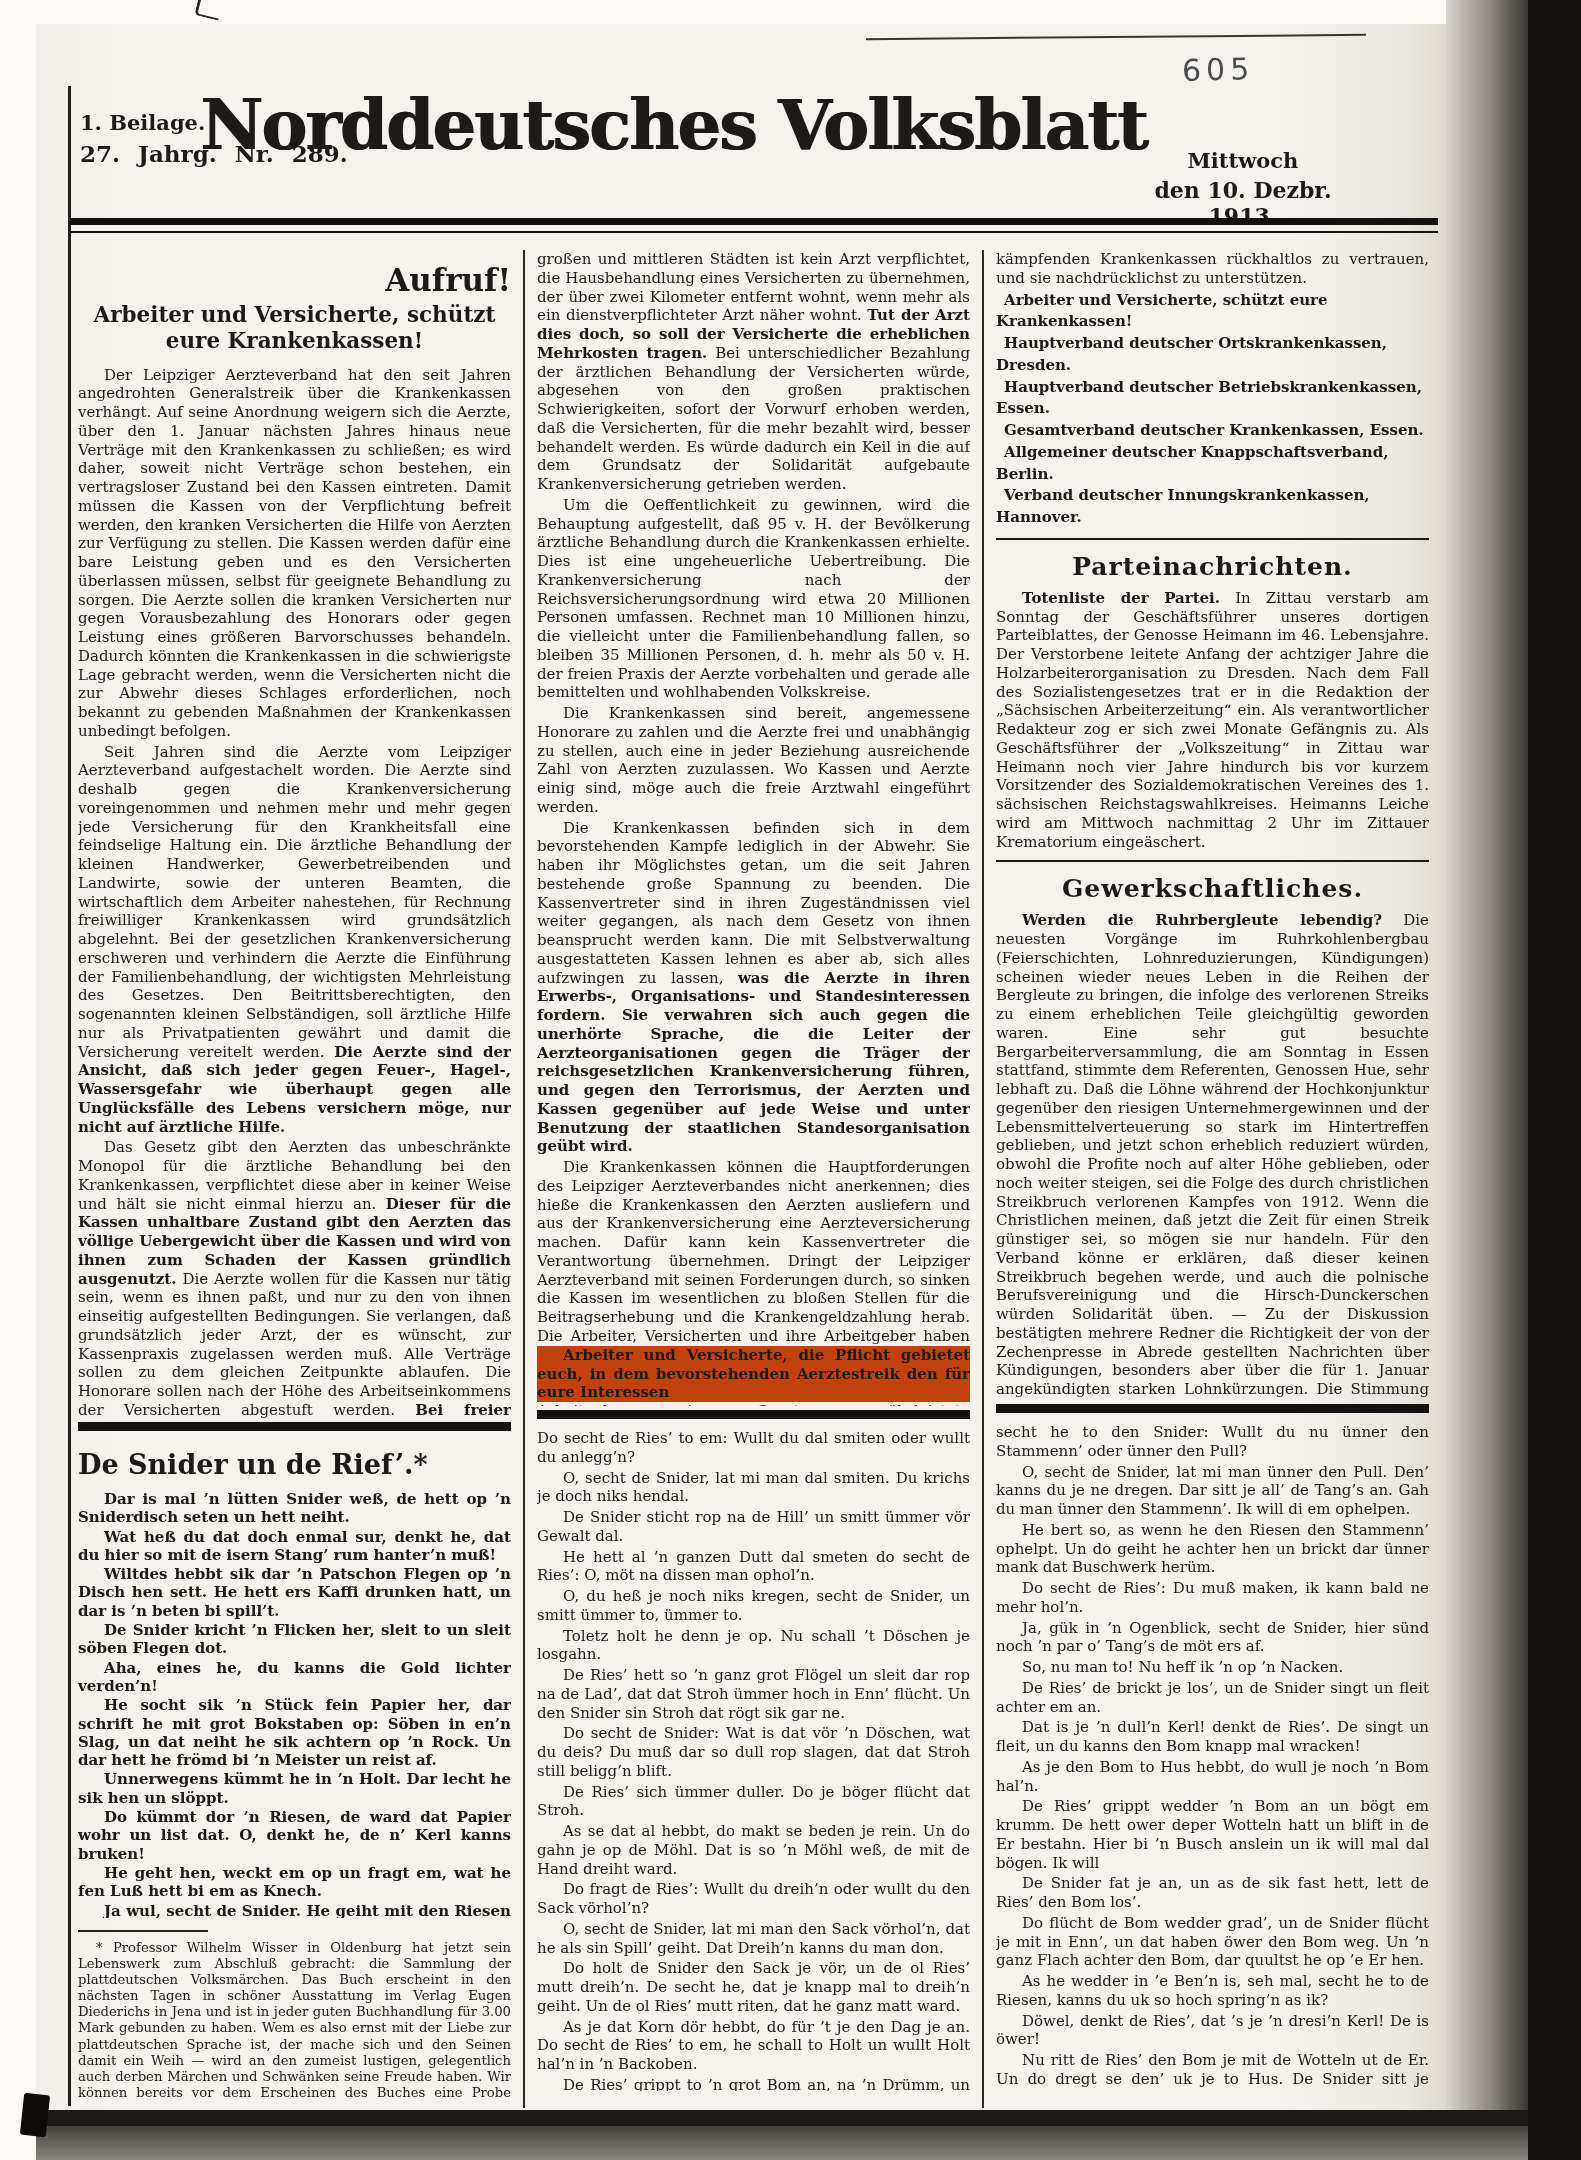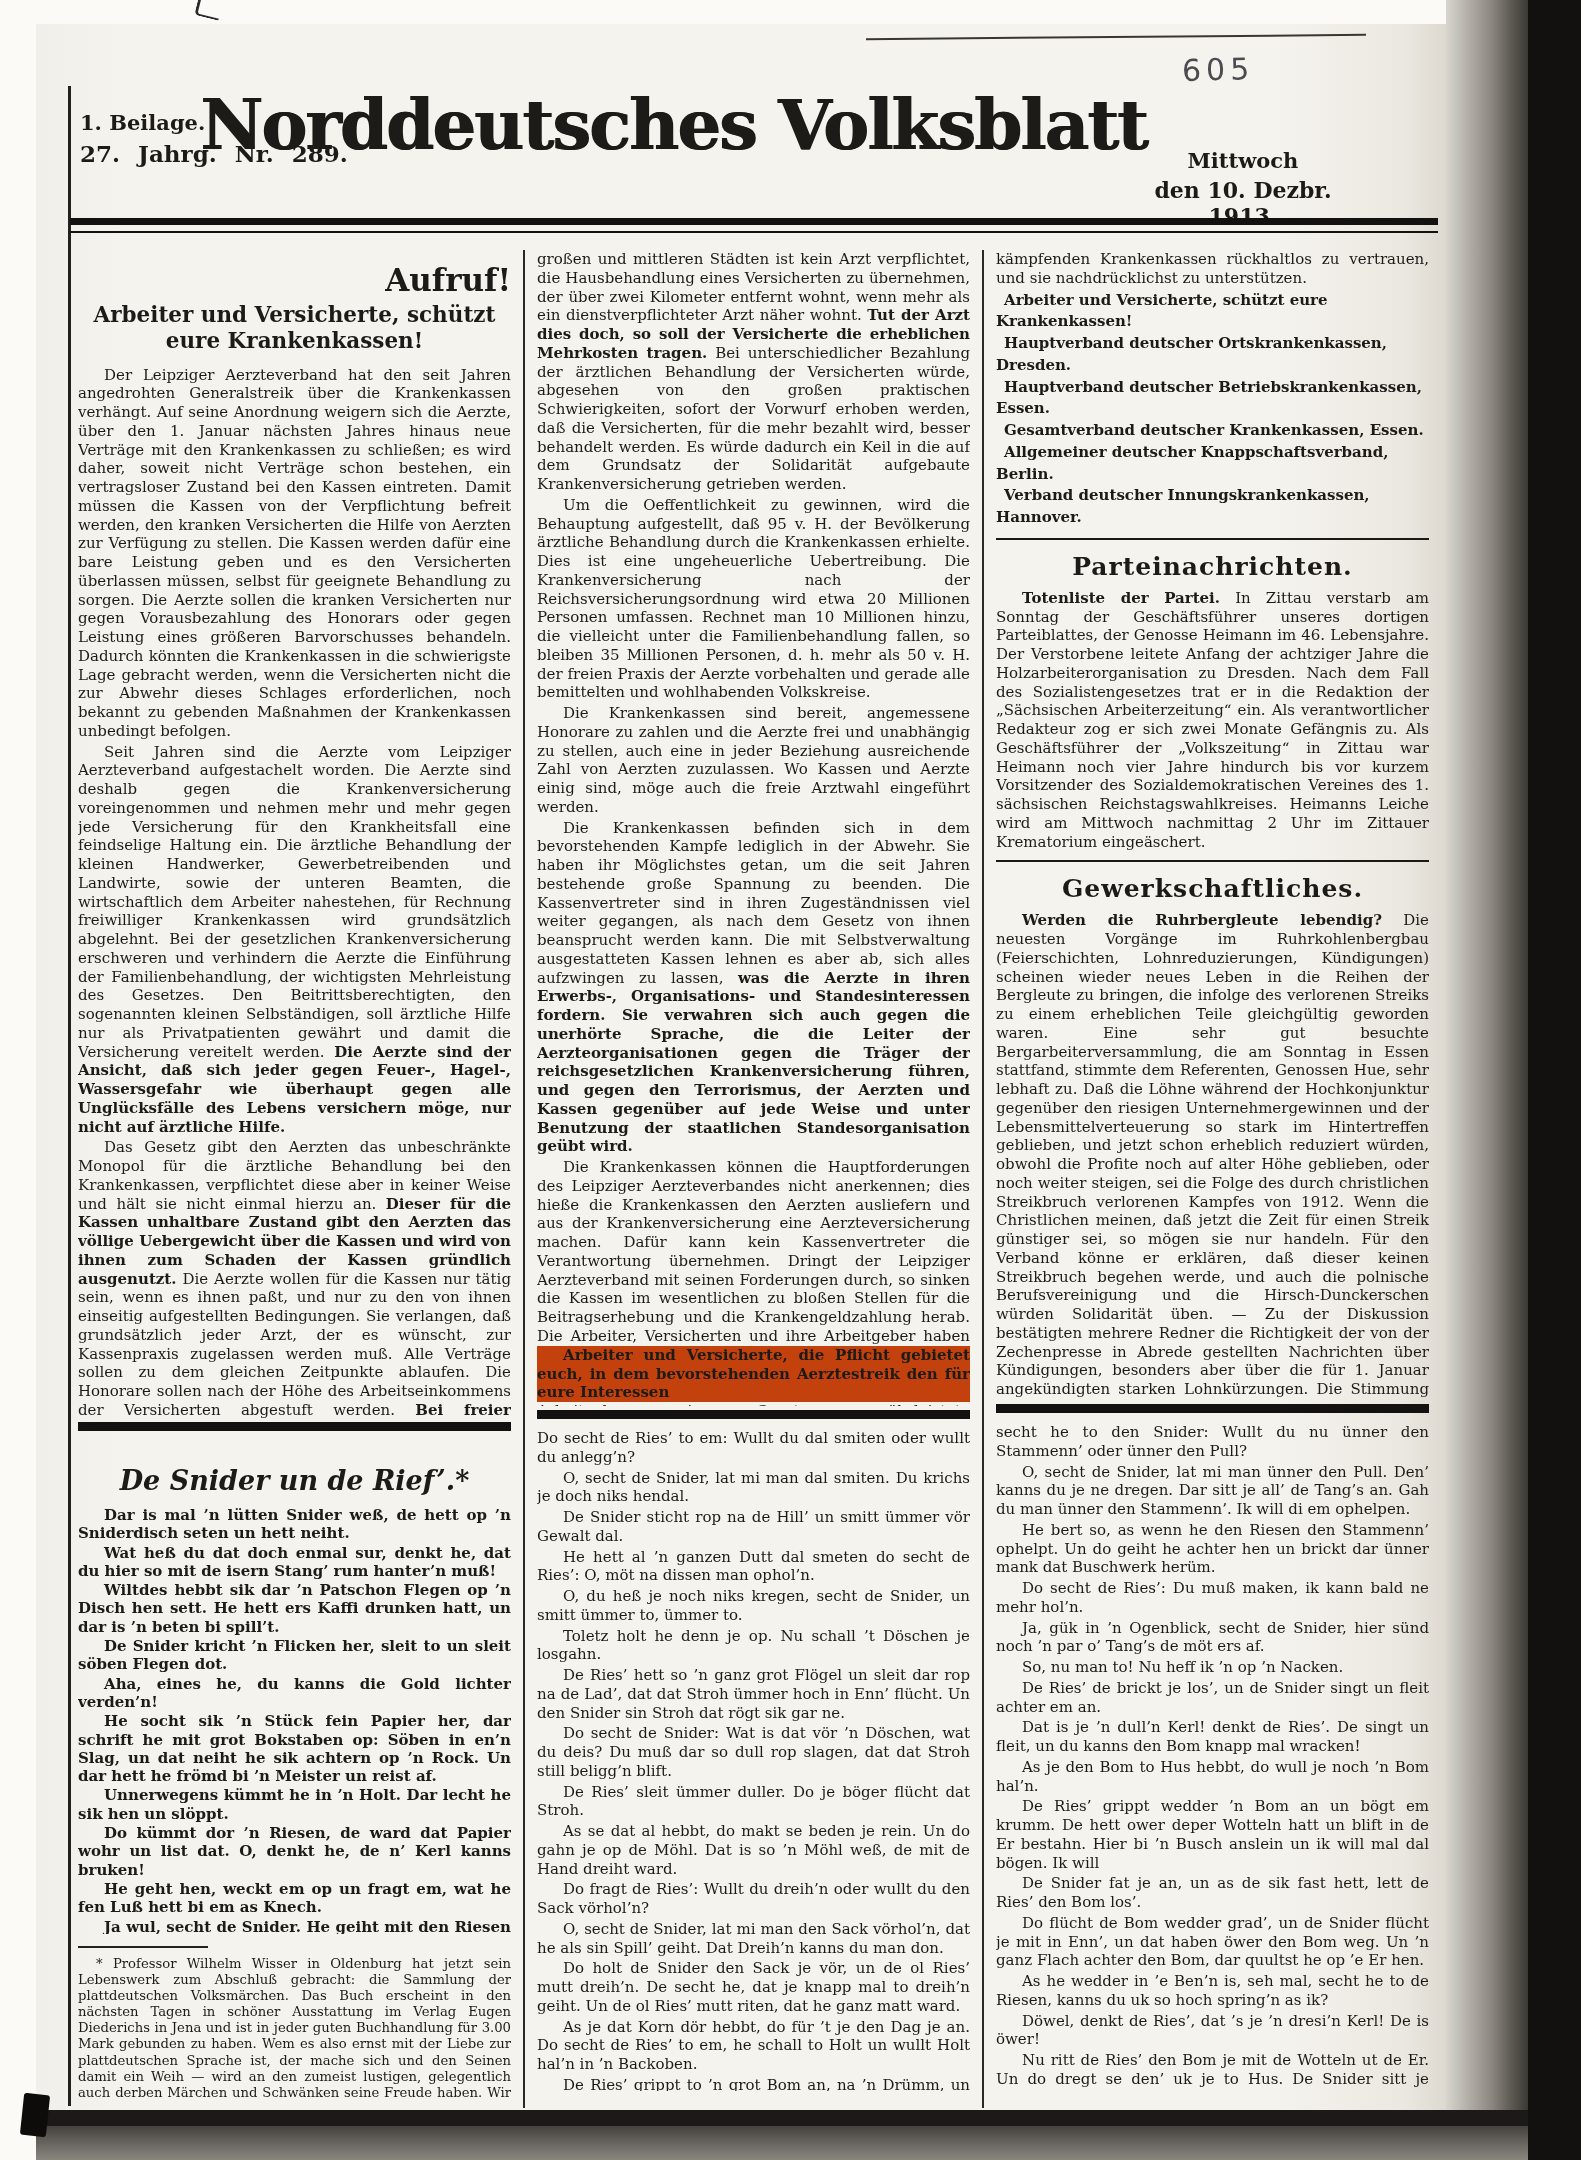--- a/index.html
+++ b/index.html
@@ -52,21 +52,21 @@
   .para{font-size:15px;line-height:1.25;text-align:justify;margin:0 0 2px 0;text-indent:26px;}
   .cont > p:first-child{text-indent:0;}
   .b{font-weight:bold;}
   .h-aufruf{font-size:31px;font-weight:bold;text-align:right;margin:12px 0 4px;}
   .h-sub{font-size:21.5px;font-weight:bold;text-align:center;line-height:1.2;margin:0 0 12px;}
   .sec-head{font-size:25px;font-weight:bold;text-align:center;letter-spacing:1px;margin:12px 0 8px;}
   .sec-rule{height:2px;background:#1b1915;margin:9px 0;}
   .sig{font-size:15px;font-weight:bold;line-height:1.45;margin:0;text-indent:8px;text-align:left;}
   .pinned{position:absolute;left:0;right:0;bottom:2px;background:#c2410c;}
   
-  .story-title{font-size:27px;font-weight:bold;text-align:center;margin:24px 0 10px;font-style:italic;}
+  .story-title{font-size:27px;font-weight:bold;margin:8px 0 10px;}
   .story-body{overflow:hidden;}
   #col1 .story-body{height:428px;font-weight:bold;}
   .story-body .para{line-height:1.22;margin-bottom:1px;}
   .fnrule{width:130px;height:2px;background:#24221f;margin:12px 0 8px;}
   .footnote .para{font-size:13.2px;line-height:1.22;text-indent:18px;margin:0;}
 </style>
 </head>
 <body>
 
 <div class="page"></div>
@@ -144,21 +144,21 @@
     <div class="lower cont">
       <div class="cont">
           <p class="para"><span>Do secht de Ries’ to em: Wullt du dal smiten oder wullt du anlegg’n?</span></p>
           <p class="para"><span>O, secht de Snider, lat mi man dal smiten. Du krichs je doch niks hendal.</span></p>
           <p class="para"><span>De Snider sticht rop na de Hill’ un smitt ümmer vör Gewalt dal.</span></p>
           <p class="para"><span>He hett al ’n ganzen Dutt dal smeten do secht de Ries’: O, möt na dissen man ophol’n.</span></p>
           <p class="para"><span>O, du heß je noch niks kregen, secht de Snider, un smitt ümmer to, ümmer to.</span></p>
           <p class="para"><span>Toletz holt he denn je op. Nu schall ’t Döschen je losgahn.</span></p>
           <p class="para"><span>De Ries’ hett so ’n ganz grot Flögel un sleit dar rop na de Lad’, dat dat Stroh ümmer hoch in Enn’ flücht. Un den Snider sin Stroh dat rögt sik gar ne.</span></p>
           <p class="para"><span>Do secht de Snider: Wat is dat vör ’n Döschen, wat du deis? Du muß dar so dull rop slagen, dat dat Stroh still beligg’n blift.</span></p>
-          <p class="para"><span>De Ries’ sleit ümmer duller. Do je böger flücht dat Stroh.</span></p>
+          <p class="para"><span>De Ries’ sich ümmer duller. Do je böger flücht dat Stroh.</span></p>
           <p class="para"><span>As se dat al hebbt, do makt se beden je rein. Un do gahn je op de Möhl. Dat is so ’n Möhl weß, de mit de Hand dreiht ward.</span></p>
           <p class="para"><span>Do fragt de Ries’: Wullt du dreih’n oder wullt du den Sack vörhol’n?</span></p>
           <p class="para"><span>O, secht de Snider, lat mi man den Sack vörhol’n, dat he als sin Spill’ geiht. Dat Dreih’n kanns du man don.</span></p>
           <p class="para"><span>Do holt de Snider den Sack je vör, un de ol Ries’ mutt dreih’n. De secht he, dat je knapp mal to dreih’n geiht. Un de ol Ries’ mutt riten, dat he ganz matt ward.</span></p>
           <p class="para"><span>As je dat Korn dör hebbt, do für ’t je den Dag je an. Do secht de Ries’ to em, he schall to Holt un wullt Holt hal’n in ’n Backoben.</span></p>
           <p class="para"><span>De Ries’ grippt to ’n grot Bom an, na ’n Drümm, un bögt de krumm, un brickt den Stubben still in de Er. Un do woltert he ehr mal un, dat se ganz los’ ward. Un do</span></p>
         </div>
     </div>
   </div>
 

